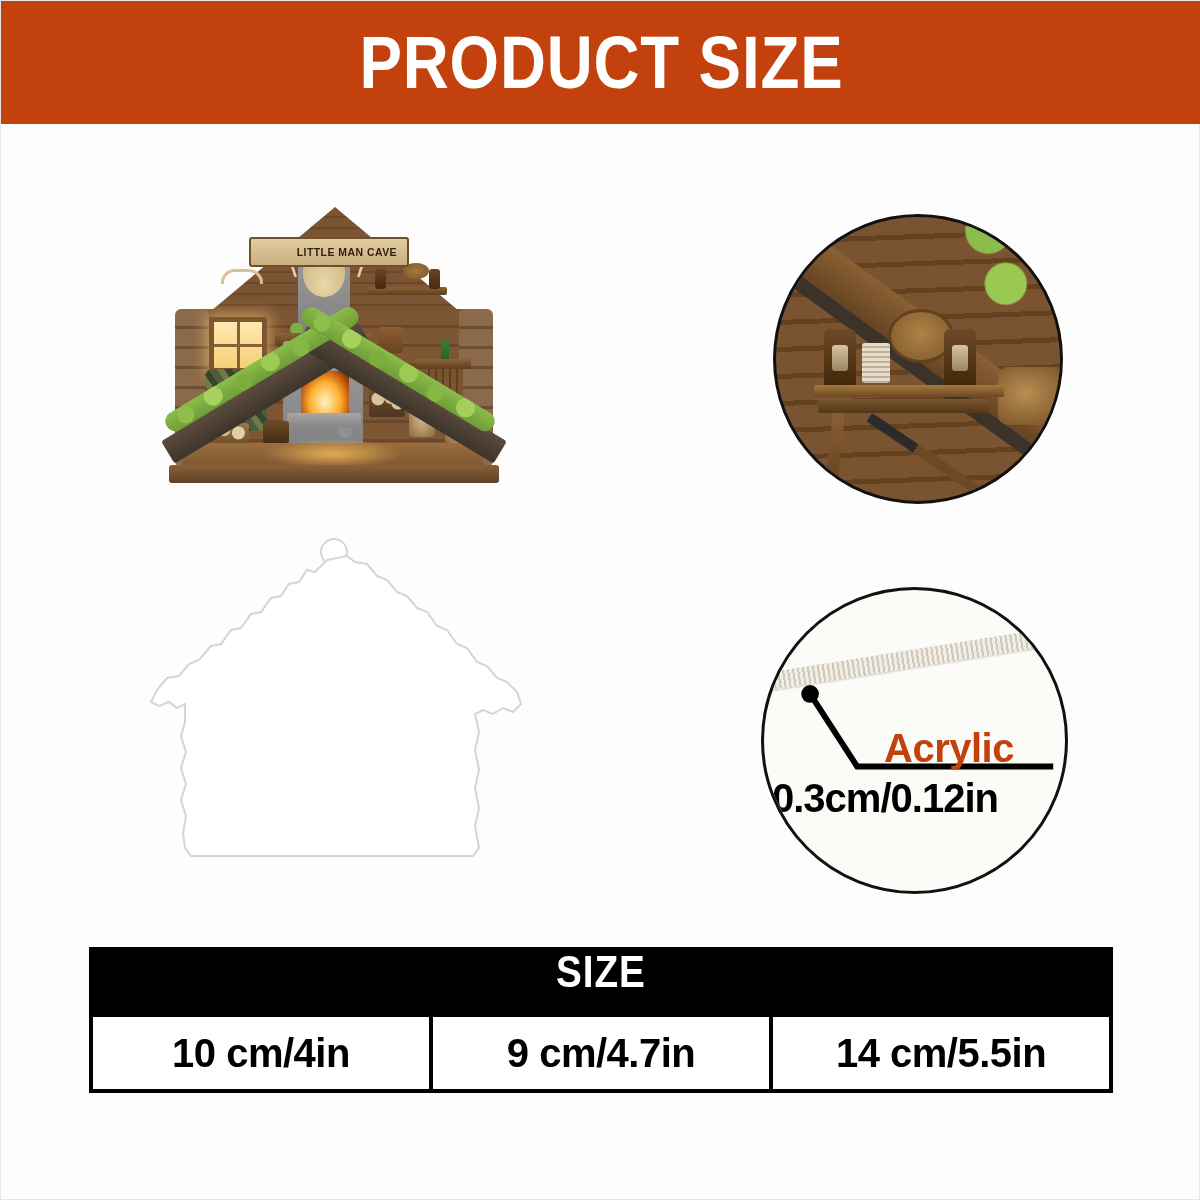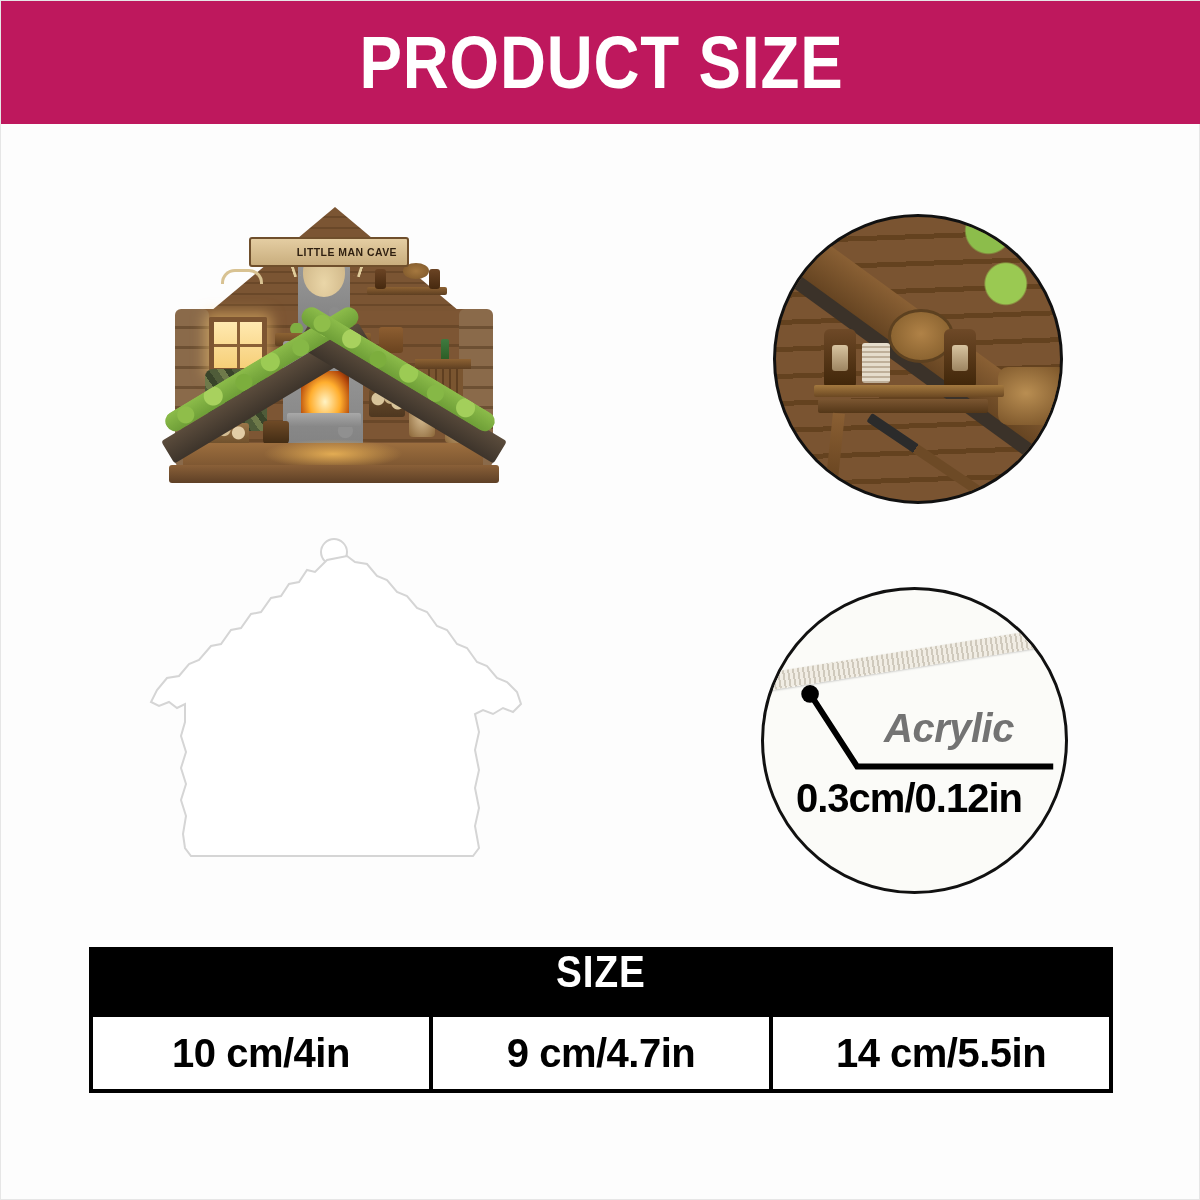--- a/index.html
+++ b/index.html
@@ -12,21 +12,21 @@
   #page{
     position:relative;width:1200px;height:1200px;
     background:#fdfdfd;
     box-sizing:border-box;
     border:1px solid #e6e6e6;
   }
 
   
   .header-bar{
     position:absolute;left:0;top:0;width:1200px;height:123px;
-    background:#be185d;
+    background:#c2410c;
     display:flex;align-items:center;justify-content:center;
   }
   .header-title{
     color:#ffffff;
     font-size:74px;
     font-weight:bold;
     letter-spacing:1px;
     transform:scaleX(0.86);
     font-family:"Liberation Sans", sans-serif;
     line-height:1;
@@ -327,25 +327,25 @@
   .acrylic-sheet{
     position:absolute;left:-30px;top:88px;width:400px;height:18px;
     background:repeating-linear-gradient(90deg,#cfc9bc 0 2px,#f1ede4 2px 5px);
     transform:rotate(-9deg);transform-origin:left center;
     box-shadow:0 1px 2px rgba(0,0,0,.18);
   }
   .leader{
     position:absolute;left:0;top:0;width:100%;height:100%;
   }
   .acrylic-label{
-    position:absolute;left:120px;top:116px;
-    font-size:40px;font-weight:bold;color:#737373;letter-spacing:-.5px;font-style:italic;
+    position:absolute;left:120px;top:136px;
+    font-size:40px;font-weight:bold;color:#c2410c;letter-spacing:-.5px;
   }
   .acrylic-thickness{
-    position:absolute;left:32px;top:186px;
+    position:absolute;left:8px;top:186px;
     font-size:40px;font-weight:bold;color:#000;letter-spacing:-1px;
     white-space:nowrap;
   }
 
   
   .size-table{
     position:absolute;left:88px;top:946px;width:1024px;
   }
   .size-head{
     height:70px;background:#000;

